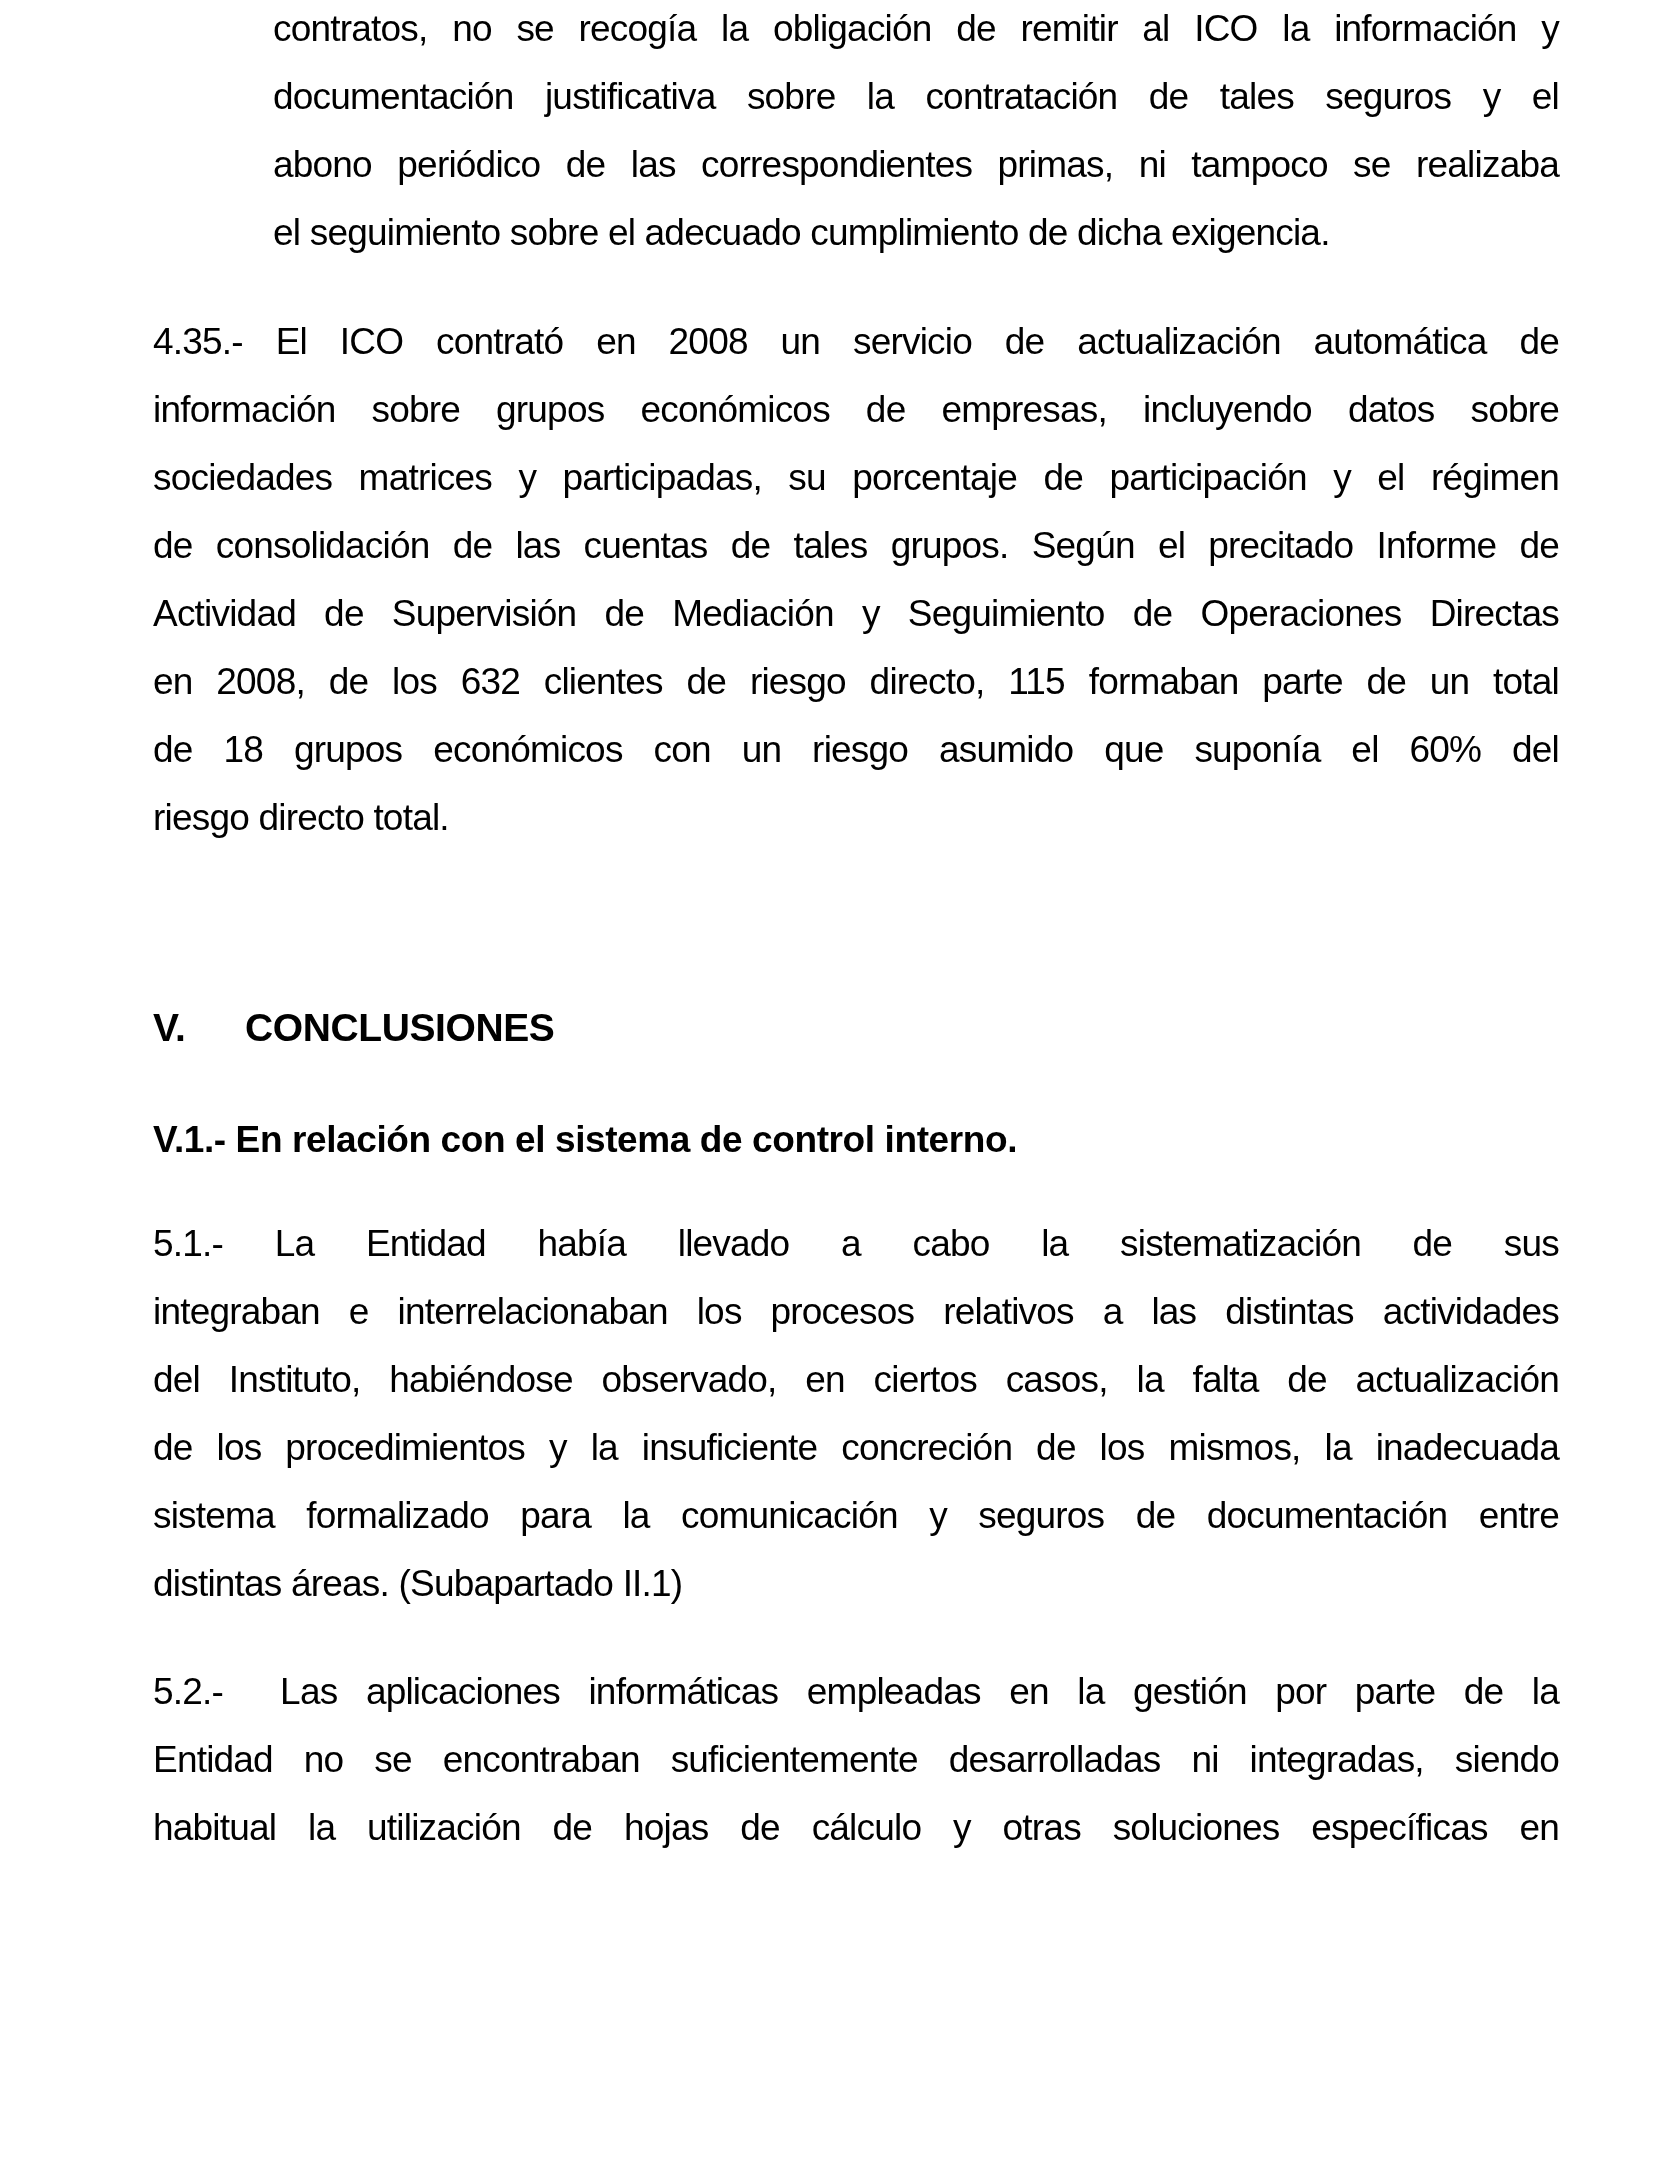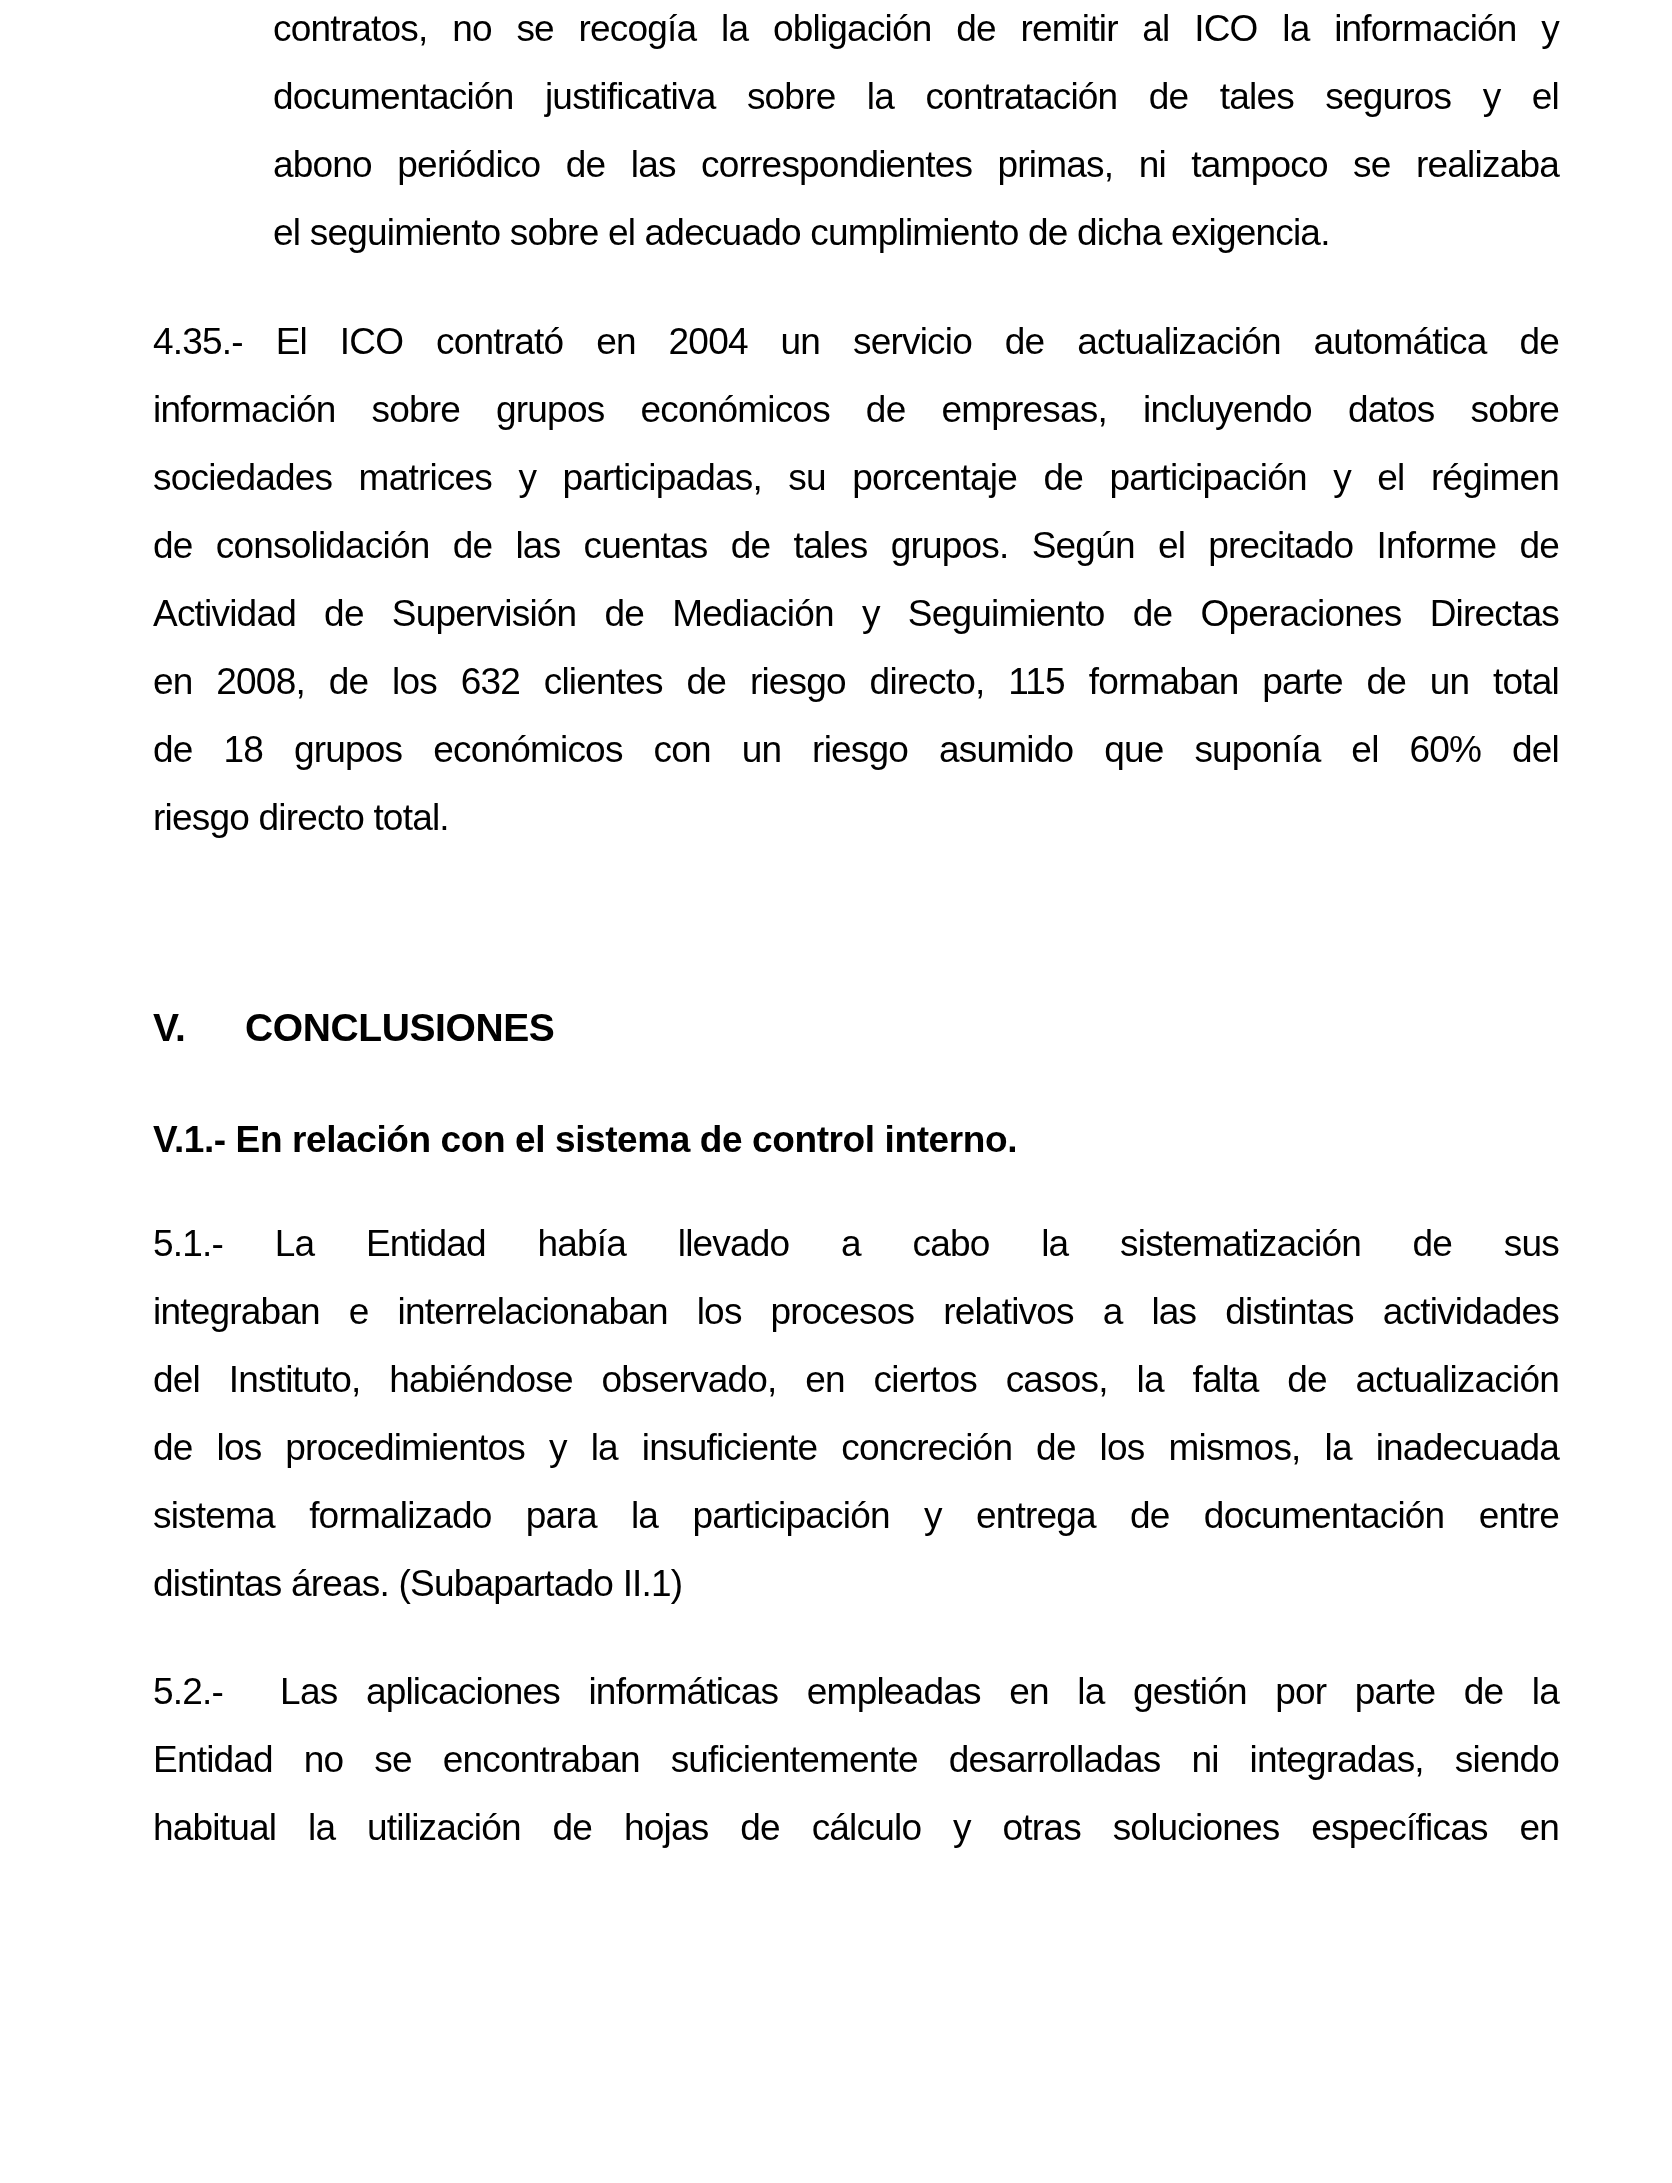--- a/index.html
+++ b/index.html
@@ -68,42 +68,42 @@
   <div class="content">
 
     <div class="para block-continuation">
       <div class="line">contratos, no se recogía la obligación de remitir al ICO la información y</div>
       <div class="line">documentación justificativa sobre la contratación de tales seguros y el</div>
       <div class="line">abono periódico de las correspondientes primas, ni tampoco se realizaba</div>
       <div class="line lastline">el seguimiento sobre el adecuado cumplimiento de dicha exigencia.</div>
     </div>
 
     <div class="para block-435">
-      <div class="line">4.35.- El ICO contrató en 2004 un servicio de actualización automática de</div>
+      <div class="line">4.35.- El ICO contrató en 2008 un servicio de actualización automática de</div>
       <div class="line">información sobre grupos económicos de empresas, incluyendo datos sobre</div>
       <div class="line">sociedades matrices y participadas, su porcentaje de participación y el régimen</div>
       <div class="line">de consolidación de las cuentas de tales grupos. Según el precitado Informe de</div>
       <div class="line">Actividad de Supervisión de Mediación y Seguimiento de Operaciones Directas</div>
       <div class="line">en 2008, de los 632 clientes de riesgo directo, 115 formaban parte de un total</div>
       <div class="line">de 18 grupos económicos con un riesgo asumido que suponía el 60% del</div>
       <div class="line lastline">riesgo directo total.</div>
     </div>
 
     <div class="heading-main">
       <span class="hnum">V.</span><span>CONCLUSIONES</span>
     </div>
 
     <div class="heading-sub">V.1.- En relación con el sistema de control interno.</div>
 
     <div class="para block-51">
       <div class="line">5.1.- La Entidad había llevado a cabo la sistematización de sus</div>
       <div class="line">integraban e interrelacionaban los procesos relativos a las distintas actividades</div>
       <div class="line">del Instituto, habiéndose observado, en ciertos casos, la falta de actualización</div>
       <div class="line">de los procedimientos y la insuficiente concreción de los mismos, la inadecuada</div>
-      <div class="line">sistema formalizado para la participación y entrega de documentación entre</div>
+      <div class="line">sistema formalizado para la comunicación y seguros de documentación entre</div>
       <div class="line lastline">distintas áreas. (Subapartado II.1)</div>
     </div>
 
     <div class="para block-52">
       <div class="line">5.2.-&nbsp; Las aplicaciones informáticas empleadas en la gestión por parte de la</div>
       <div class="line">Entidad no se encontraban suficientemente desarrolladas ni integradas, siendo</div>
       <div class="line">habitual la utilización de hojas de cálculo y otras soluciones específicas en</div>
     </div>
 
   </div>

